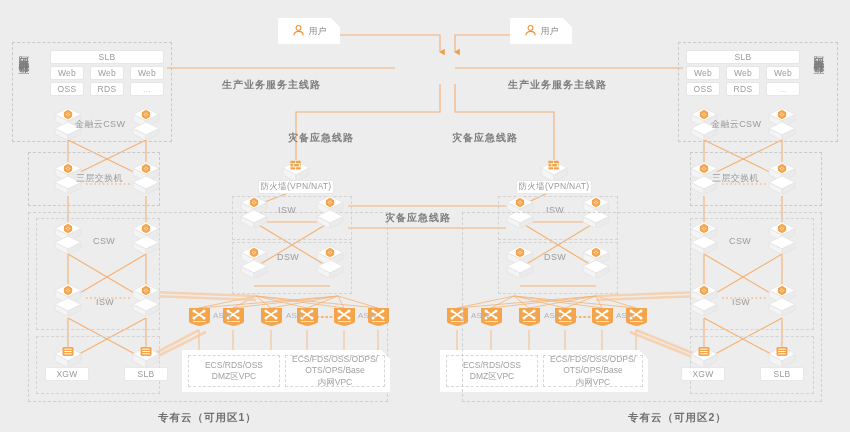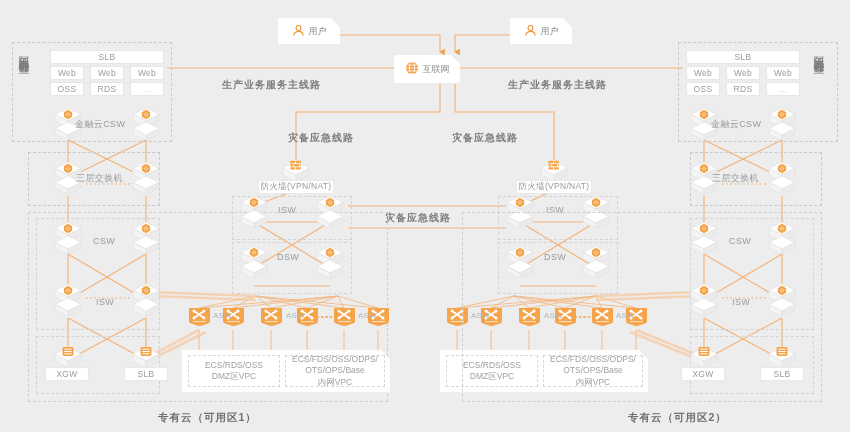--- a/index.html
+++ b/index.html
@@ -446,30 +446,20 @@
   <div class="card" style="left:510px;top:18px;width:62px;height:26px;">
     <span>
       <svg width="13" height="13" viewBox="0 0 14 14">
           <circle cx="7" cy="4.2" r="2.6" fill="none" stroke="#f29232" stroke-width="1.2"></circle>
           <path d="M2 12.4c0-2.8 2.3-4.4 5-4.4s5 1.6 5 4.4" fill="none" stroke="#f29232" stroke-width="1.2"></path>
         </svg>
     </span>
     <span>用户</span>
   </div>
 
-  <div class="card" style="left:394px;top:55px;width:66px;height:28px;">
-    <span>
-      <svg width="14" height="14" viewBox="0 0 14 14">
-          <circle cx="7" cy="7" r="6" fill="#f29232"></circle>
-          <ellipse cx="7" cy="7" rx="2.6" ry="6" fill="none" stroke="#fff" stroke-width=".9"></ellipse>
-          <path d="M1 7h12M2.2 4.1h9.6M2.2 9.9h9.6" stroke="#fff" stroke-width=".9"></path>
-        </svg>
-    </span>
-    <span>互联网</span>
-  </div>
 
   <div class="txt cn" style="left:222px;top:78px;">生产业务服务主线路</div>
   <div class="txt cn" style="left:508px;top:78px;">生产业务服务主线路</div>
   <div class="txt cn" style="left:288px;top:131px;">灾备应急线路</div>
   <div class="txt cn" style="left:452px;top:131px;">灾备应急线路</div>
 
   <div class="node" style="left:279px;top:158px;">
     <svg width="34" height="34" viewBox="0 0 34 34">
         <g>
           <path d="M17 3 L30 10 L17 17 L4 10 Z" fill="#fff" stroke="#e3e3e3" stroke-width=".8"></path>

